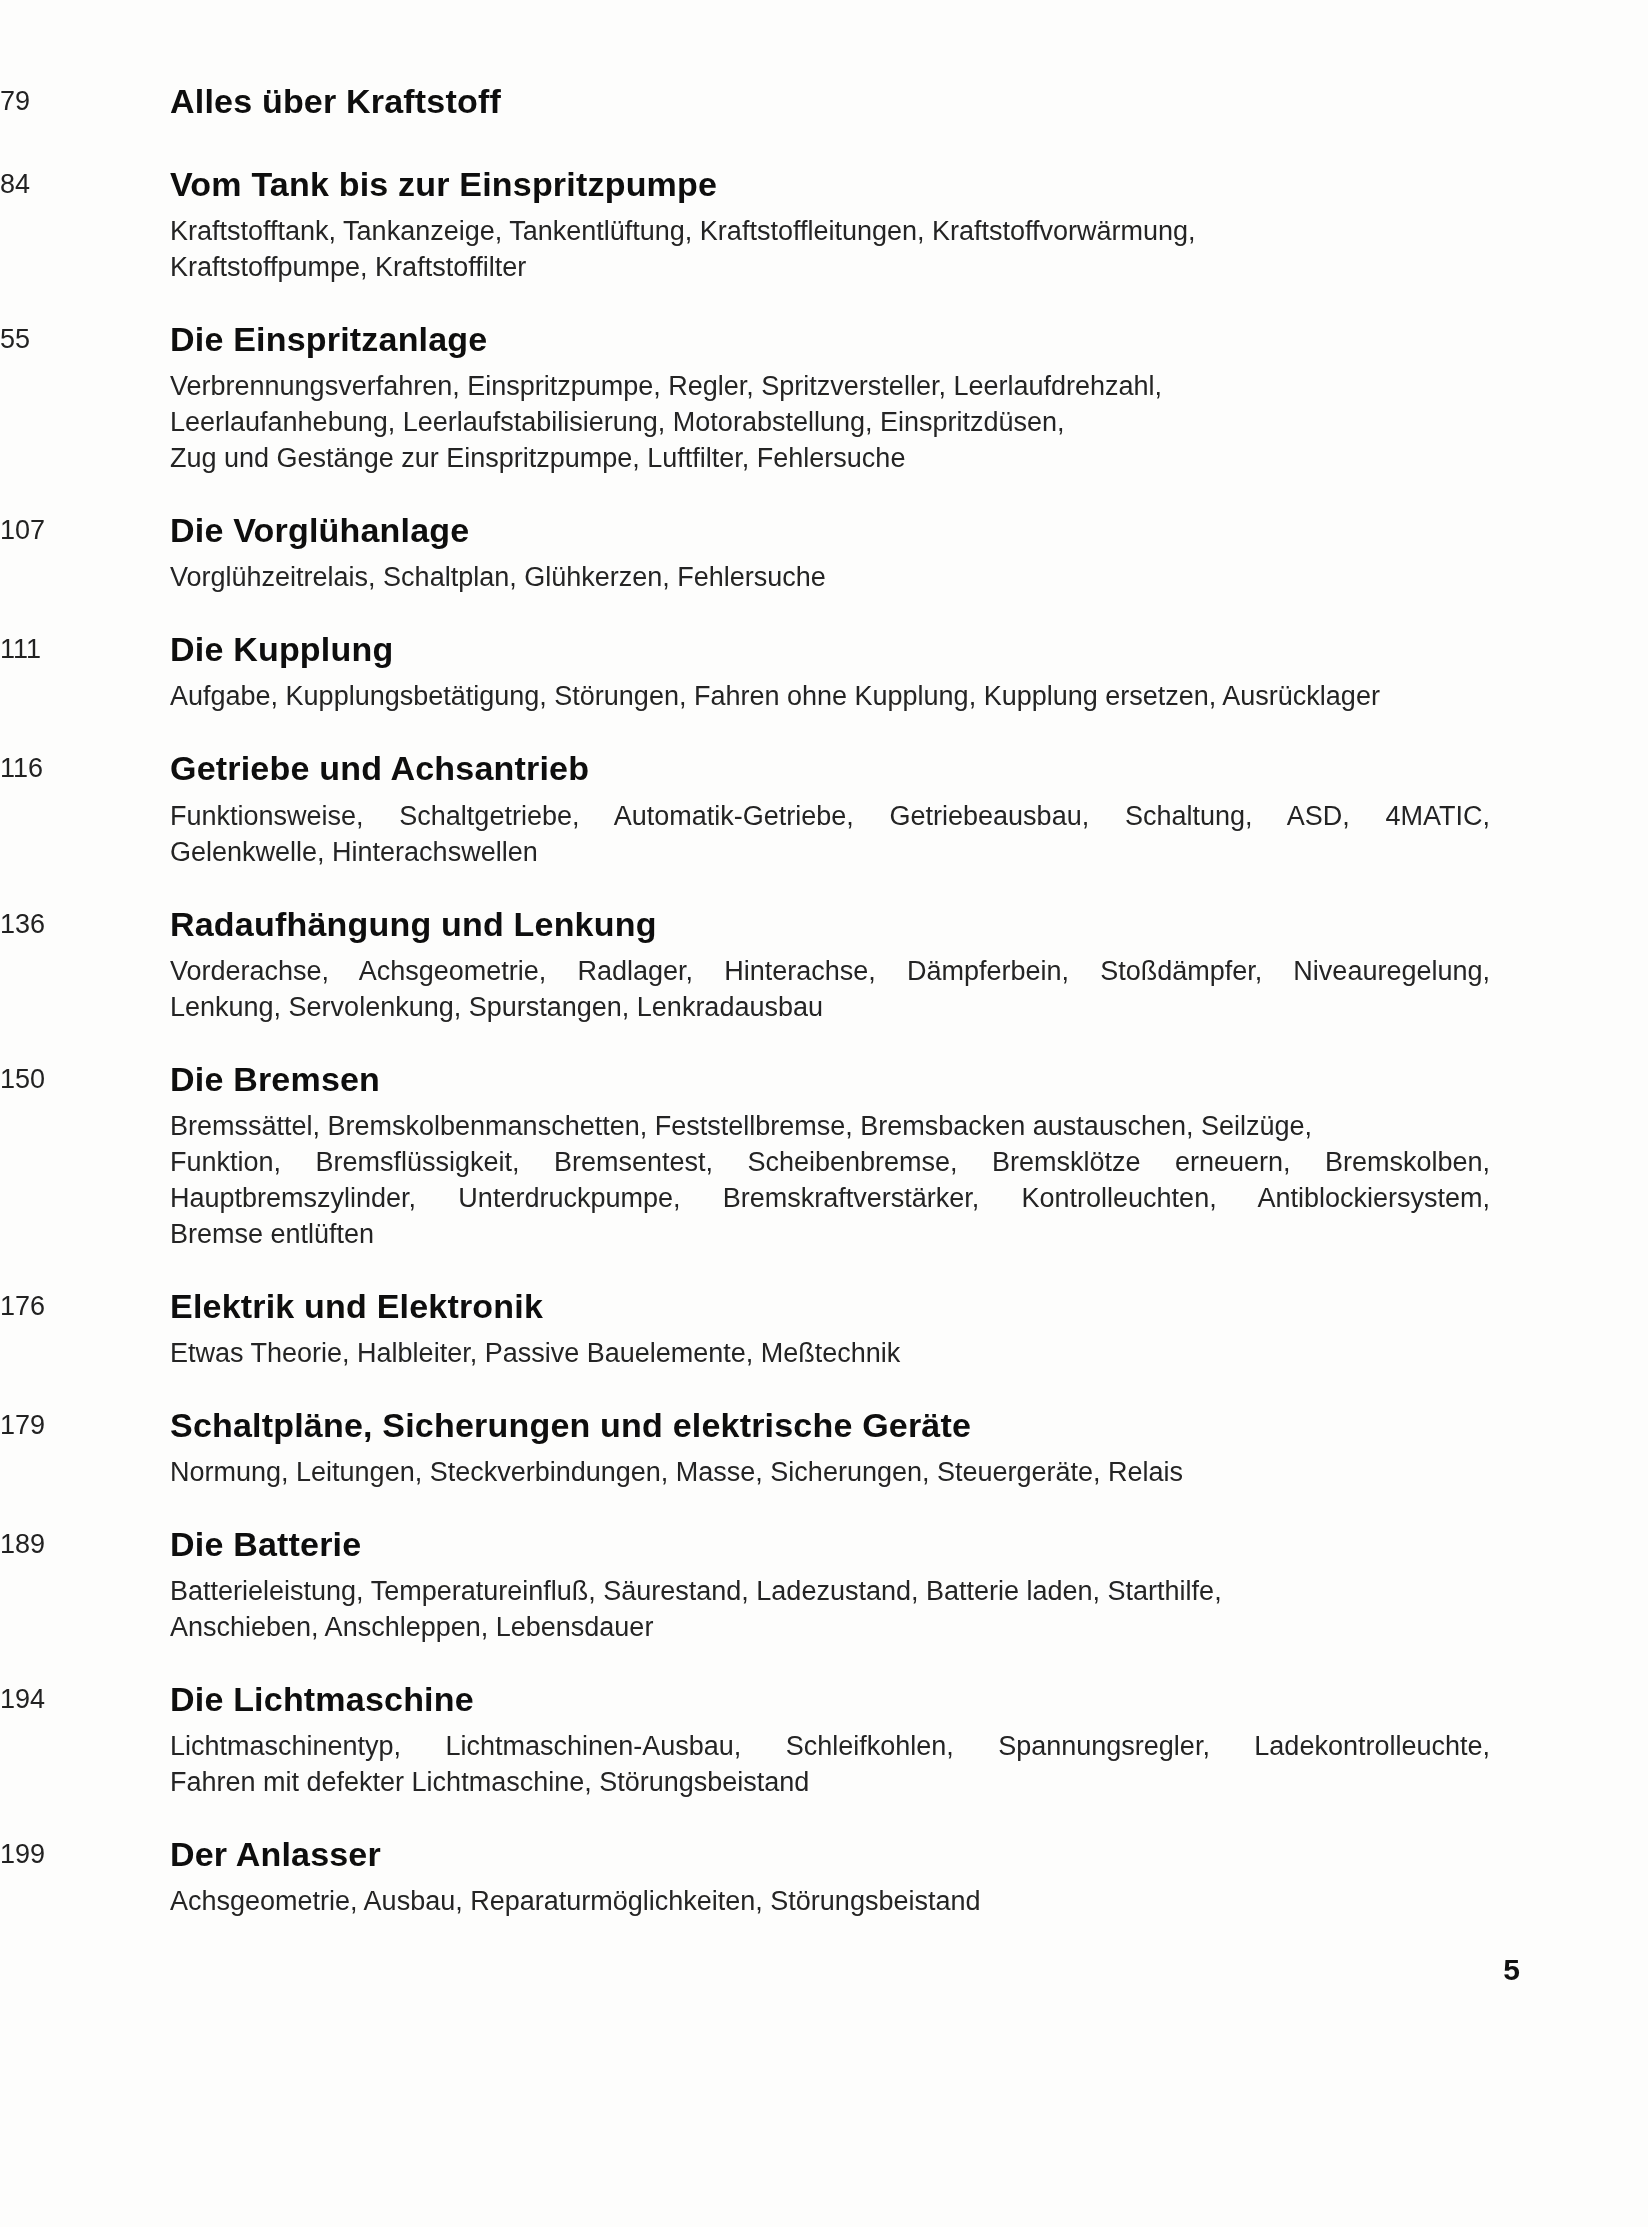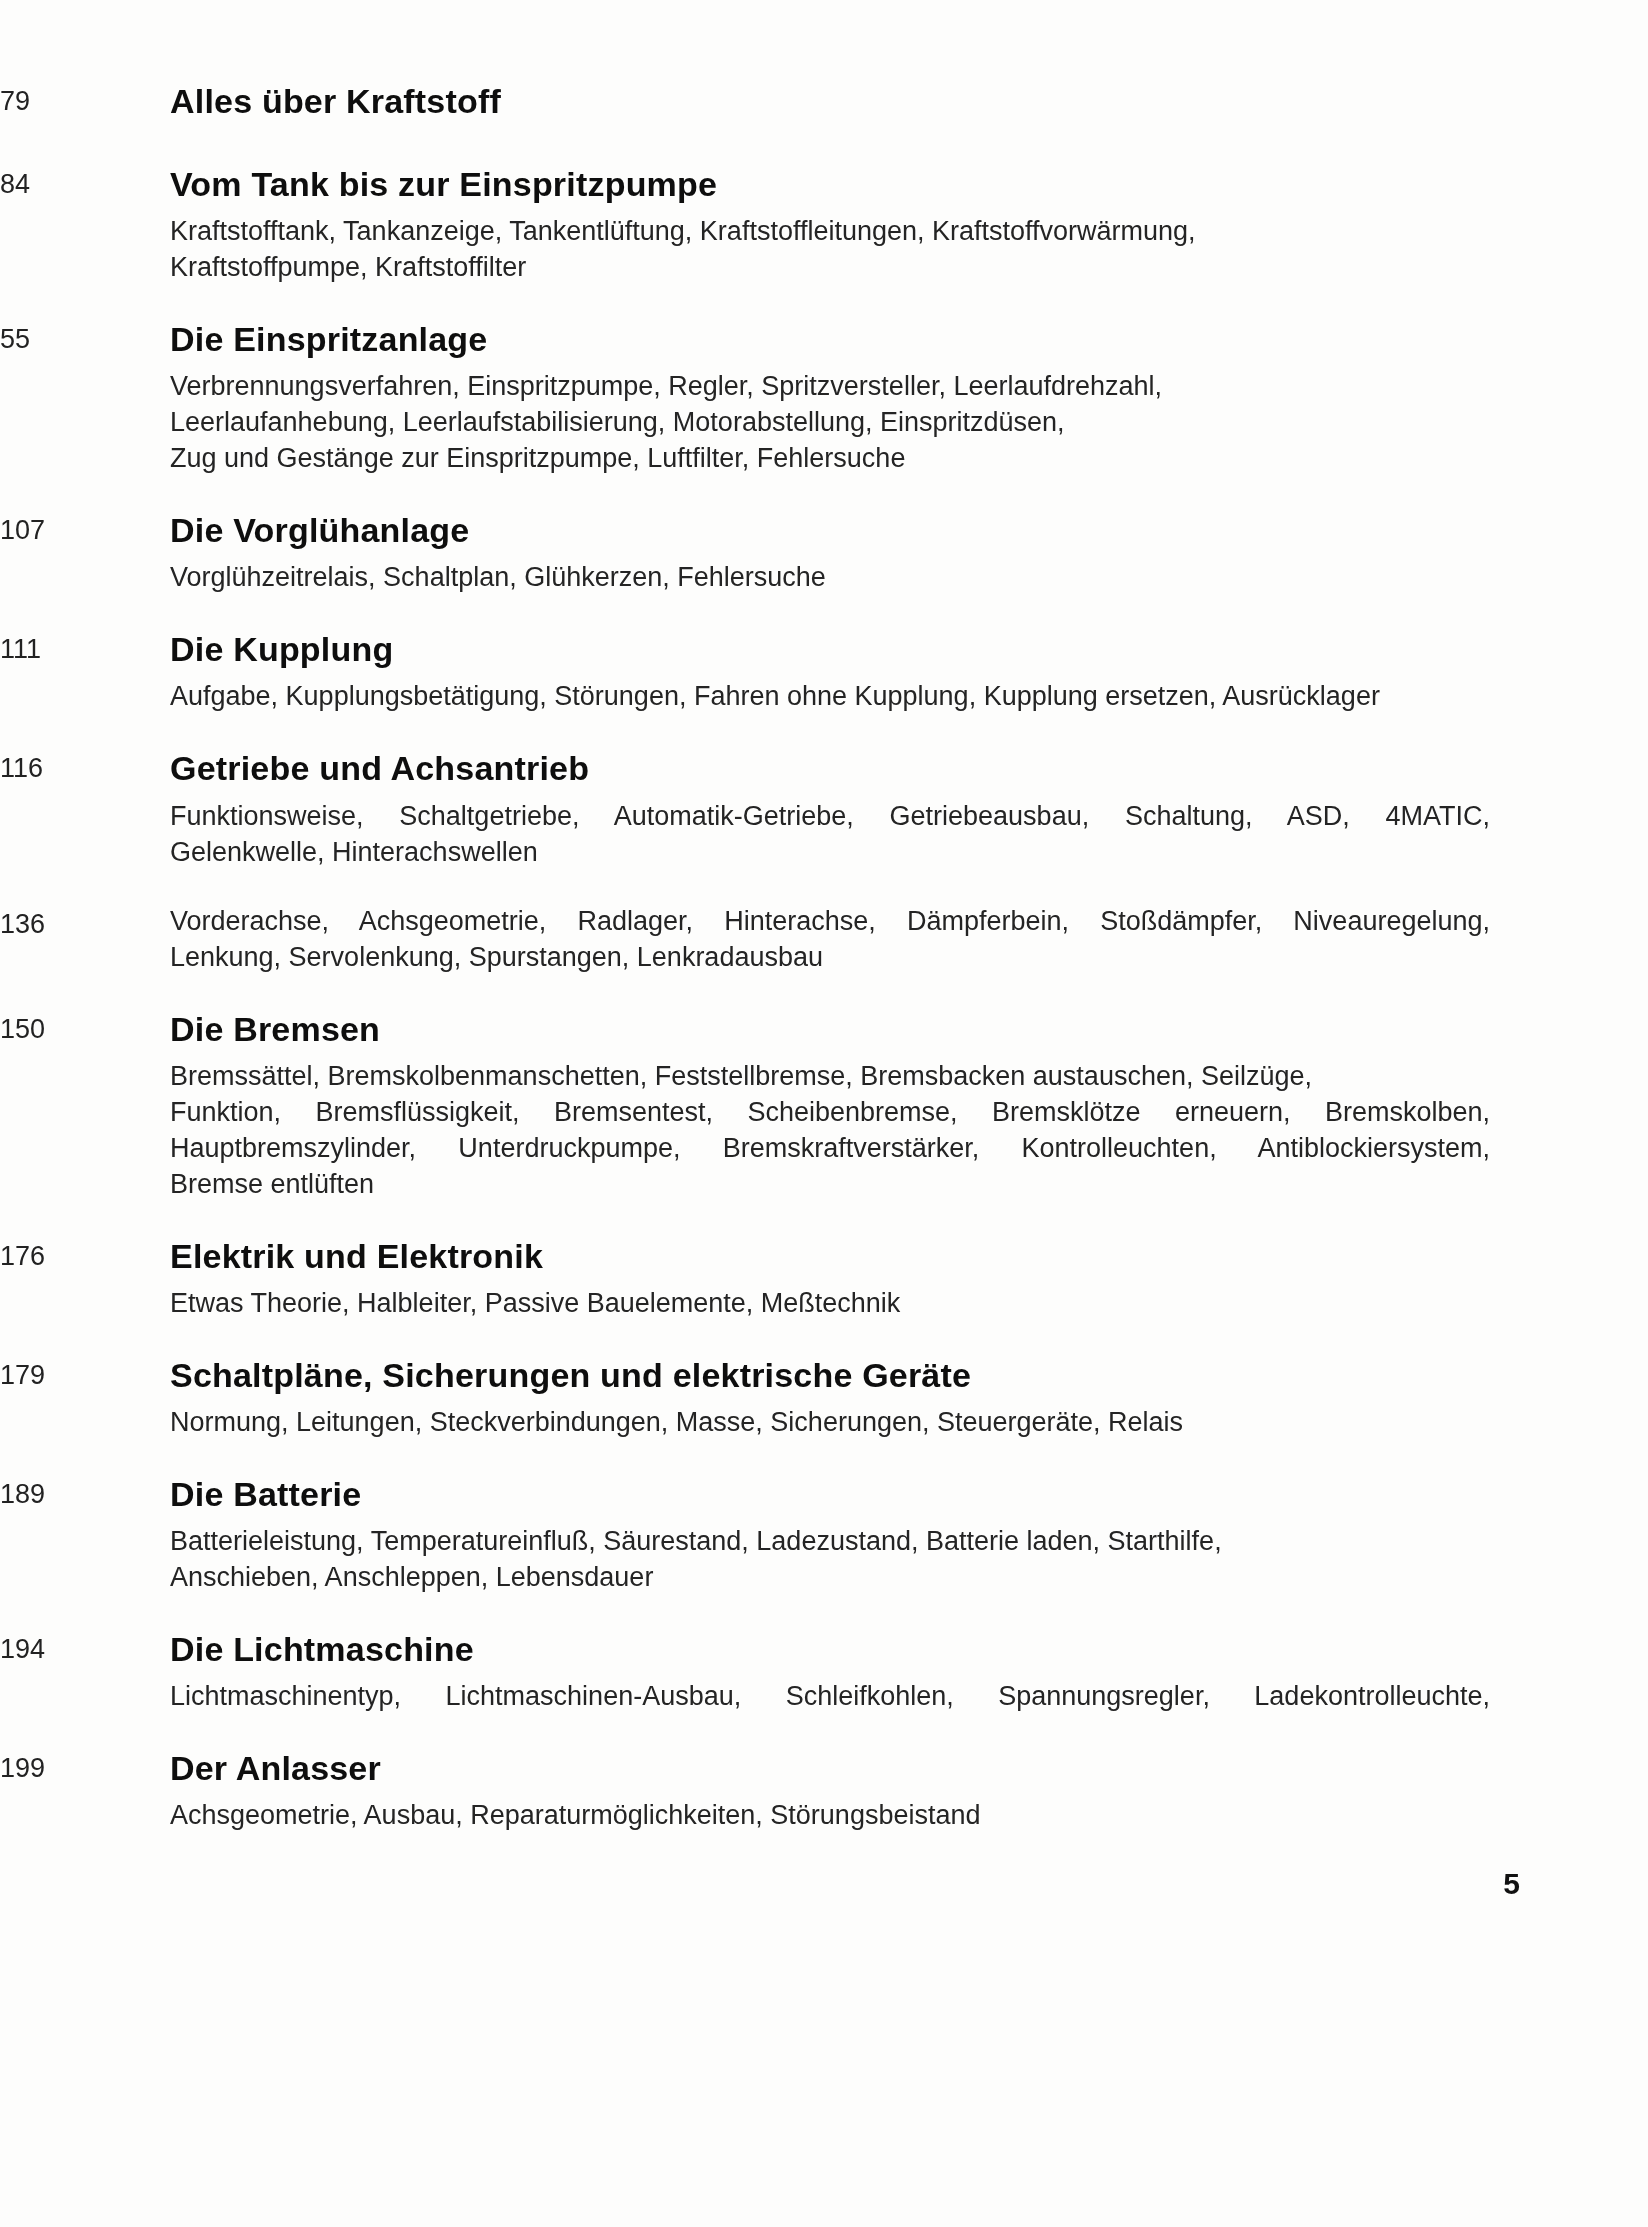--- a/index.html
+++ b/index.html
@@ -129,20 +129,21 @@
       <div class="desc">
             <div class="line flush">Funktionsweise, Schaltgetriebe, Automatik-Getriebe, Getriebeausbau, Schaltung, ASD, 4MATIC,</div>
             <div class="line">Gelenkwelle, Hinterachswellen</div>
           </div>
     </div>
   </section>
 
   <section class="toc-section">
     <div class="num">136</div>
     <div class="content">
+      <h2 class="title">Radaufhängung und Lenkung</h2>
       <div class="desc">
             <div class="line flush">Vorderachse, Achsgeometrie, Radlager, Hinterachse, Dämpferbein, Stoßdämpfer, Niveauregelung,</div>
             <div class="line">Lenkung, Servolenkung, Spurstangen, Lenkradausbau</div>
           </div>
     </div>
   </section>
 
   <section class="toc-section">
     <div class="num">150</div>
     <div class="content">
@@ -187,20 +188,21 @@
           </div>
     </div>
   </section>
 
   <section class="toc-section">
     <div class="num">194</div>
     <div class="content">
       <h2 class="title">Die Lichtmaschine</h2>
       <div class="desc">
             <div class="line flush">Lichtmaschinentyp, Lichtmaschinen-Ausbau, Schleifkohlen, Spannungsregler, Ladekontrolleuchte,</div>
+            <div class="line">Fahren mit defekter Lichtmaschine, Störungsbeistand</div>
           </div>
     </div>
   </section>
 
   <section class="toc-section">
     <div class="num">199</div>
     <div class="content">
       <h2 class="title">Der Anlasser</h2>
       <div class="desc">
             <div class="line">Achsgeometrie, Ausbau, Reparaturmöglichkeiten, Störungsbeistand</div>

